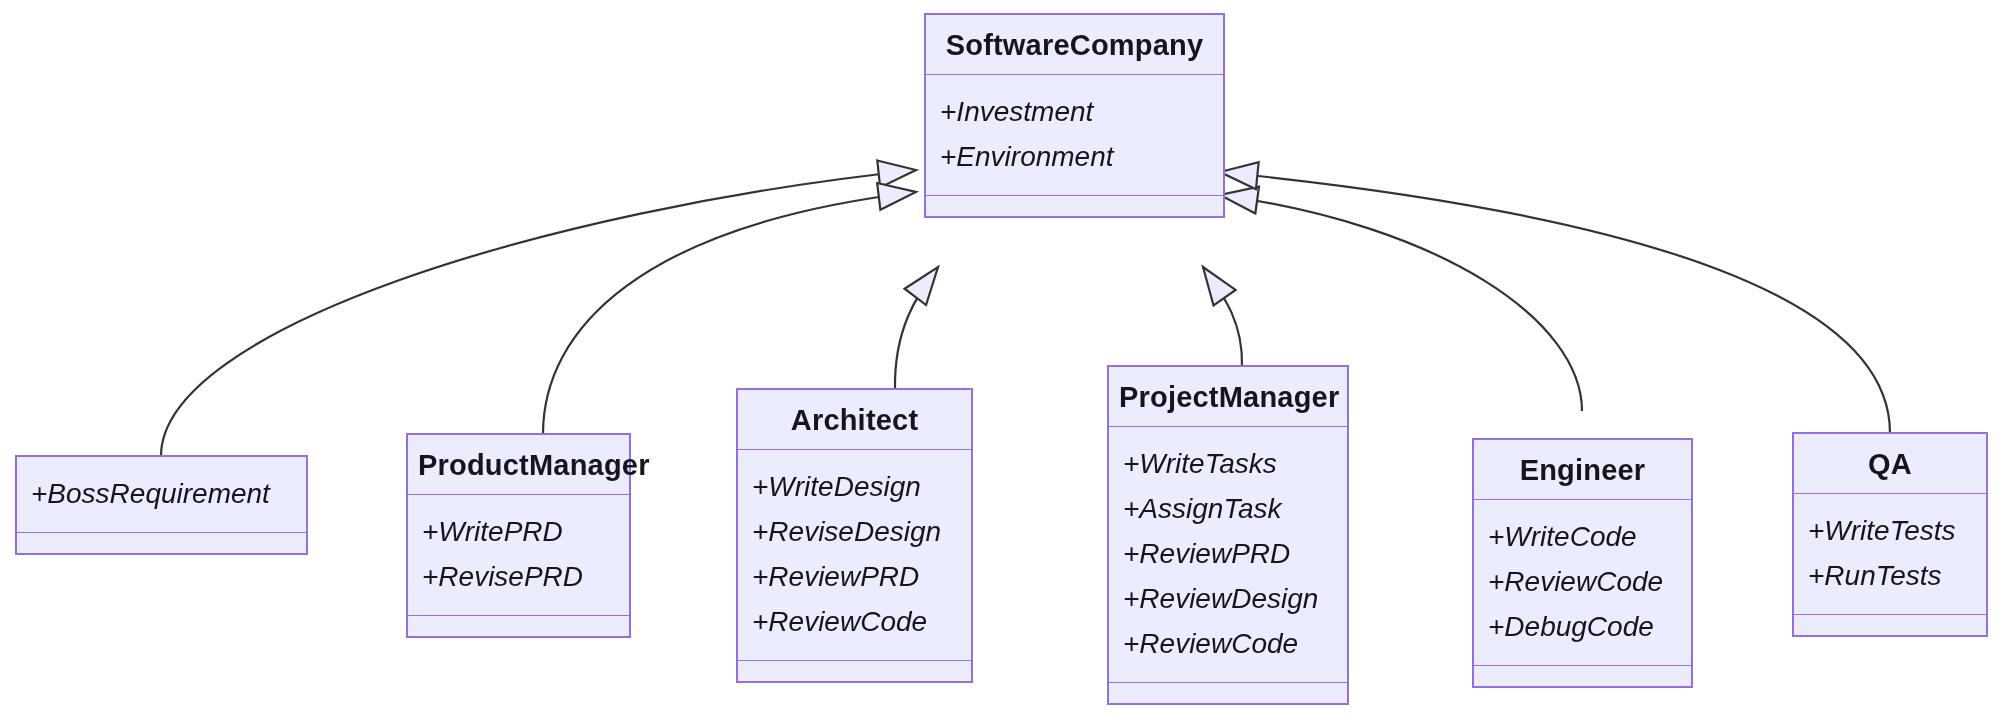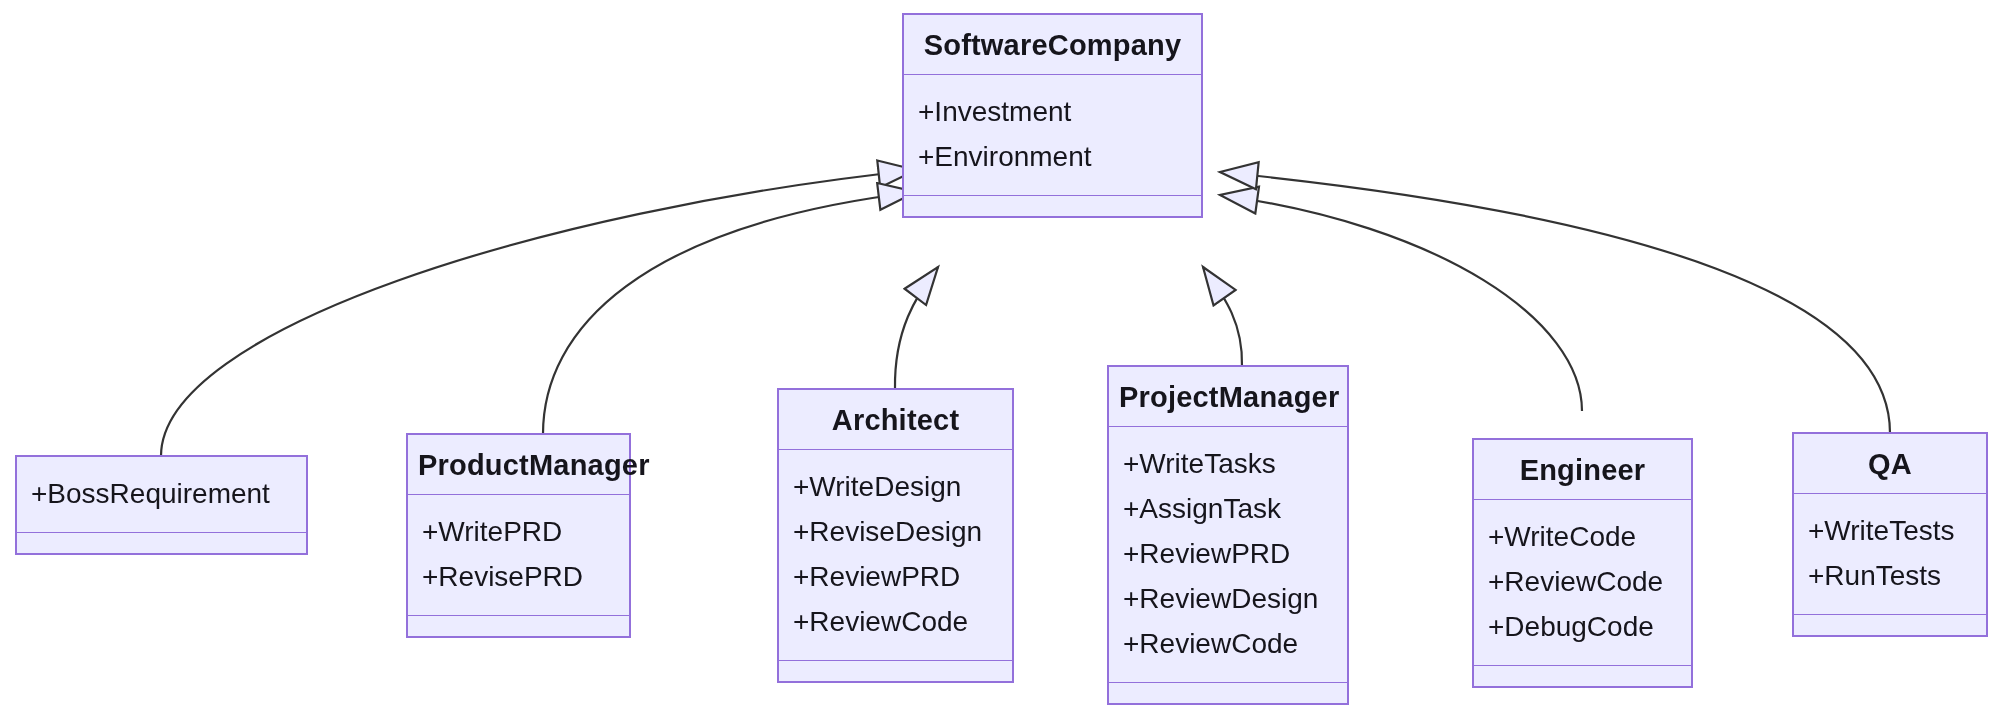--- a/index.html
+++ b/index.html
@@ -37,20 +37,21 @@
     padding: 14px 10px 12px 10px;
     border-bottom: 1.5px solid #9370DB;
     letter-spacing: 0.2px;
   }
   .cls-members {
     padding: 14px 14px 16px 14px;
     font-size: 28px;
     line-height: 45px;
     border-bottom: 1.5px solid #9370DB;
     white-space: nowrap;
+    font-style: italic;
   }
   .cls-empty {
     height: 20px;
   }
 </style>
 </head>
 <body>
 
 <div id="canvas">
   <svg id="edges" width="2003" height="722" viewBox="0 0 2003 722" xmlns="http://www.w3.org/2000/svg">
@@ -63,21 +64,21 @@
         <path d="M161,456 C161,330 540,210 916,170" fill="none" stroke="#333333" stroke-width="2.2" marker-end="url(#arrowTri)"></path>
         <path d="M543,434 C543,330 640,225 916,192" fill="none" stroke="#333333" stroke-width="2.2" marker-end="url(#arrowTri)"></path>
         <path d="M895,389 C894,330 916,296 938,267" fill="none" stroke="#333333" stroke-width="2.2" marker-end="url(#arrowTri)"></path>
         <path d="M1242,366 C1243,320 1222,294 1203,267" fill="none" stroke="#333333" stroke-width="2.2" marker-end="url(#arrowTri)"></path>
         <path d="M1582,411 C1582,320 1440,225 1220,195" fill="none" stroke="#333333" stroke-width="2.2" marker-end="url(#arrowTri)"></path>
         <path d="M1890,433 C1890,300 1650,215 1220,172" fill="none" stroke="#333333" stroke-width="2.2" marker-end="url(#arrowTri)"></path>
       </g>
   </svg>
 
   <div id="nodes">
-      <div class="cls" style="left: 902px; top: 13px; width: 301px;">
+      <div class="cls" style="left: 924px; top: 13px; width: 301px;">
         <div class="cls-title">SoftwareCompany</div>
         <div class="cls-members">
           <div class="cls-member">+Investment</div>
           <div class="cls-member">+Environment</div>
         </div>
         <div class="cls-empty"></div>
       </div>
       <div class="cls" style="left: 15px; top: 455px; width: 293px;">
         <div class="cls-members">
           <div class="cls-member">+BossRequirement</div>
@@ -85,21 +86,21 @@
         <div class="cls-empty"></div>
       </div>
       <div class="cls" style="left: 406px; top: 433px; width: 225px;">
         <div class="cls-title">ProductManager</div>
         <div class="cls-members">
           <div class="cls-member">+WritePRD</div>
           <div class="cls-member">+RevisePRD</div>
         </div>
         <div class="cls-empty"></div>
       </div>
-      <div class="cls" style="left: 777px; top: 388px; width: 237px;">
+      <div class="cls" style="left: 736px; top: 388px; width: 237px;">
         <div class="cls-title">Architect</div>
         <div class="cls-members">
           <div class="cls-member">+WriteDesign</div>
           <div class="cls-member">+ReviseDesign</div>
           <div class="cls-member">+ReviewPRD</div>
           <div class="cls-member">+ReviewCode</div>
         </div>
         <div class="cls-empty"></div>
       </div>
       <div class="cls" style="left: 1107px; top: 365px; width: 242px;">

